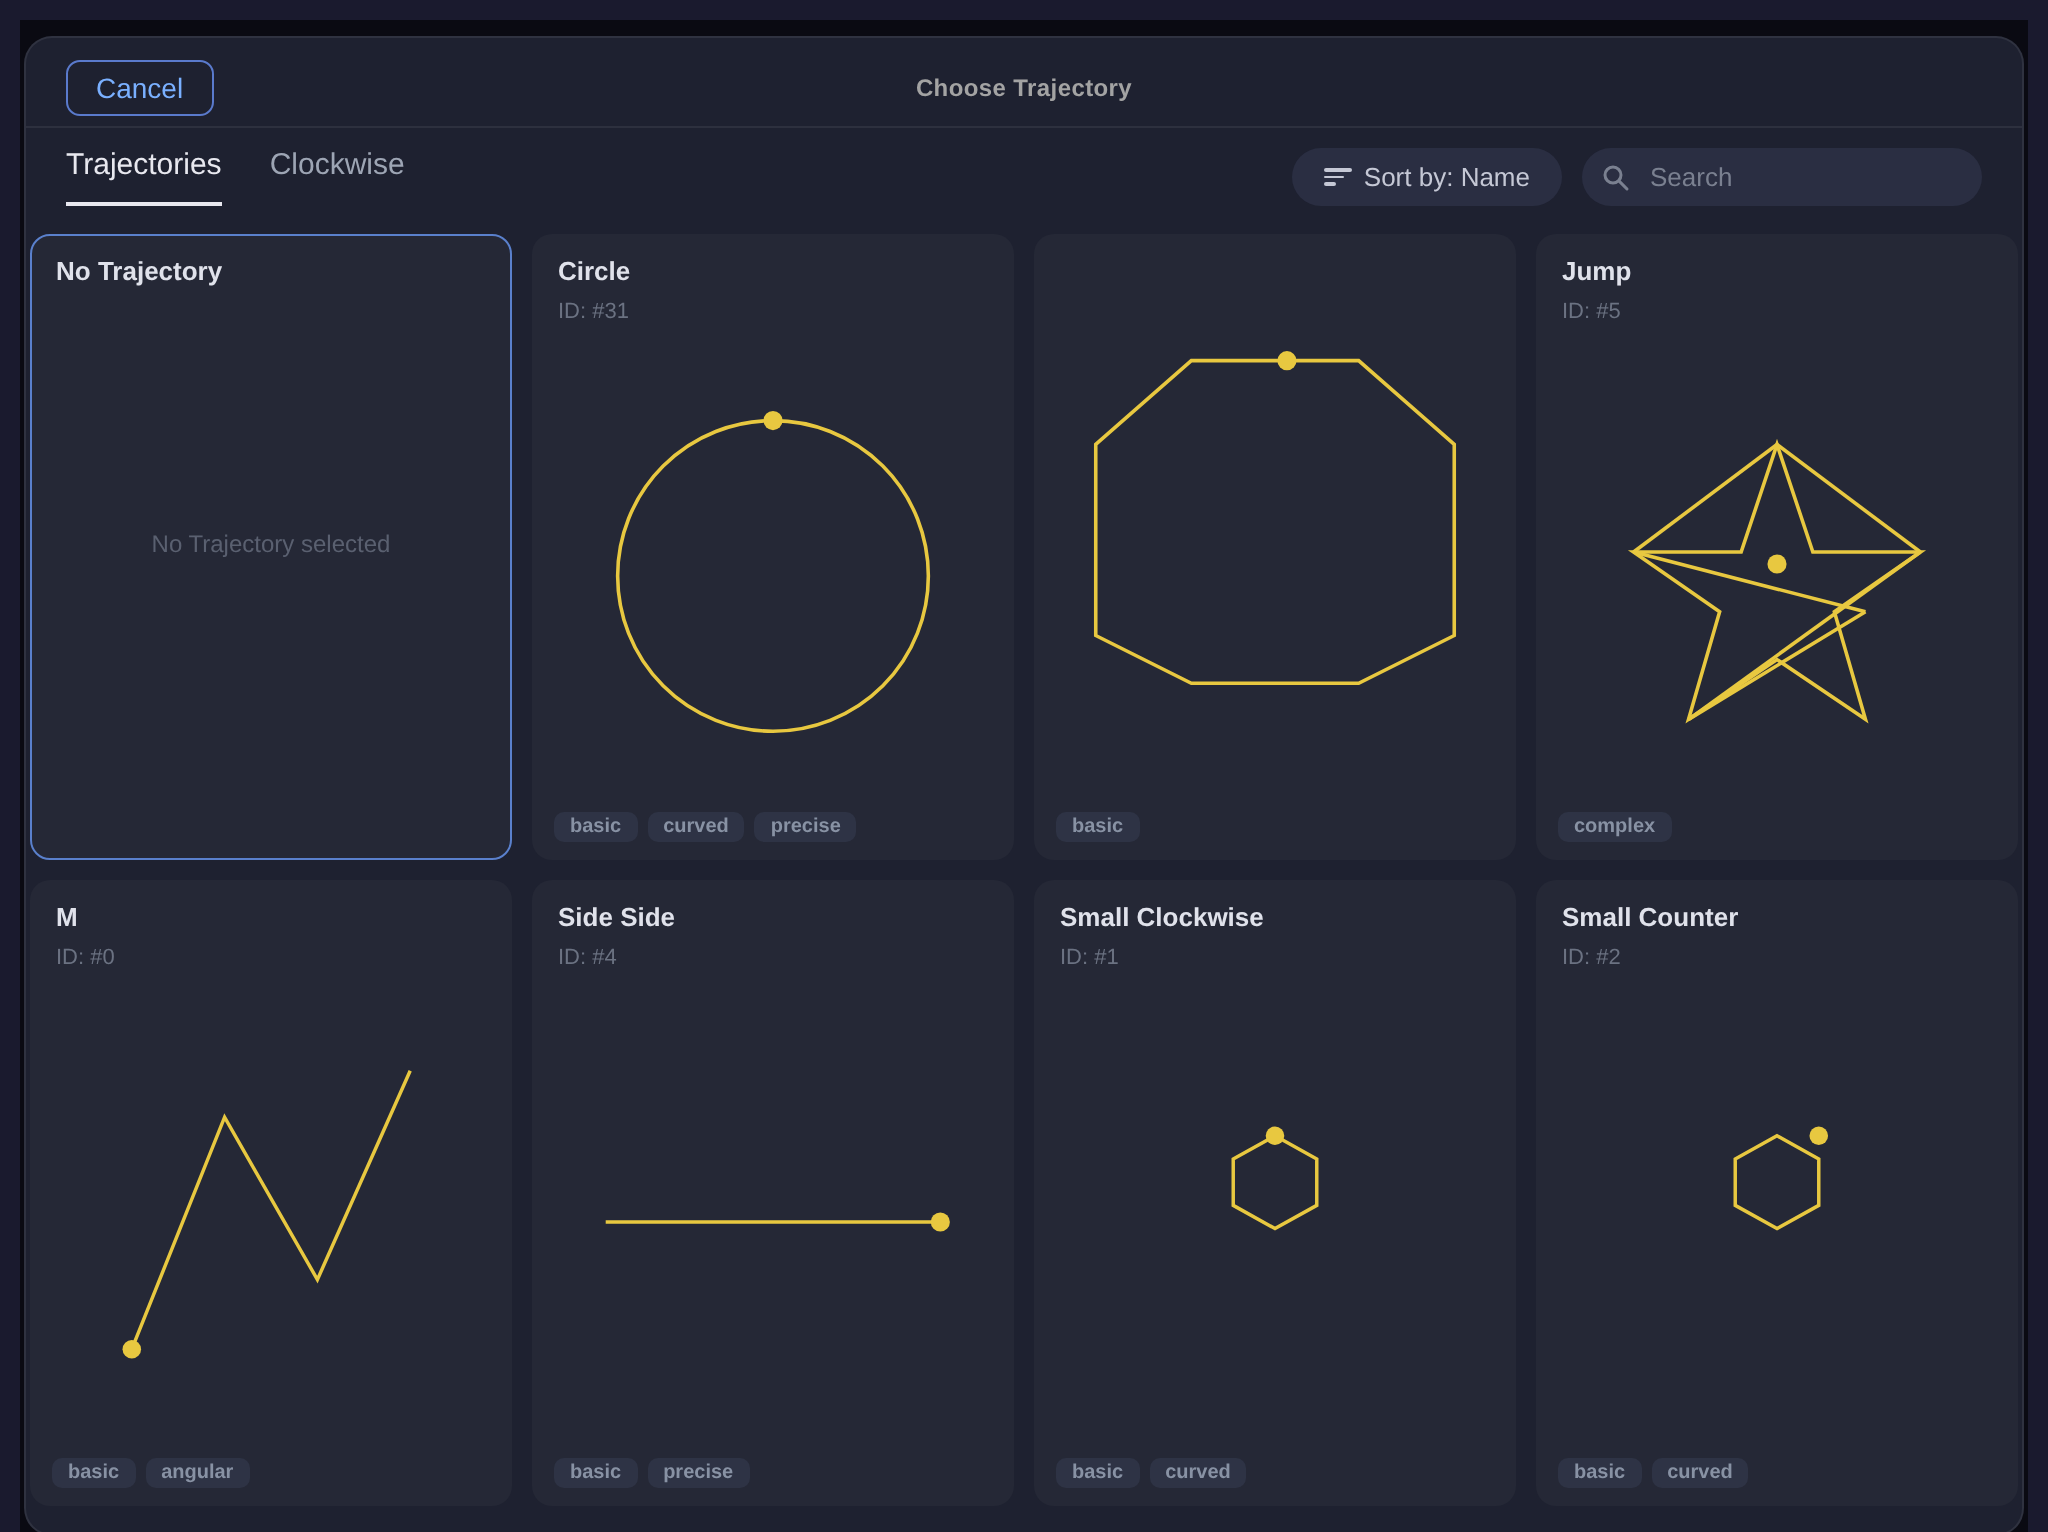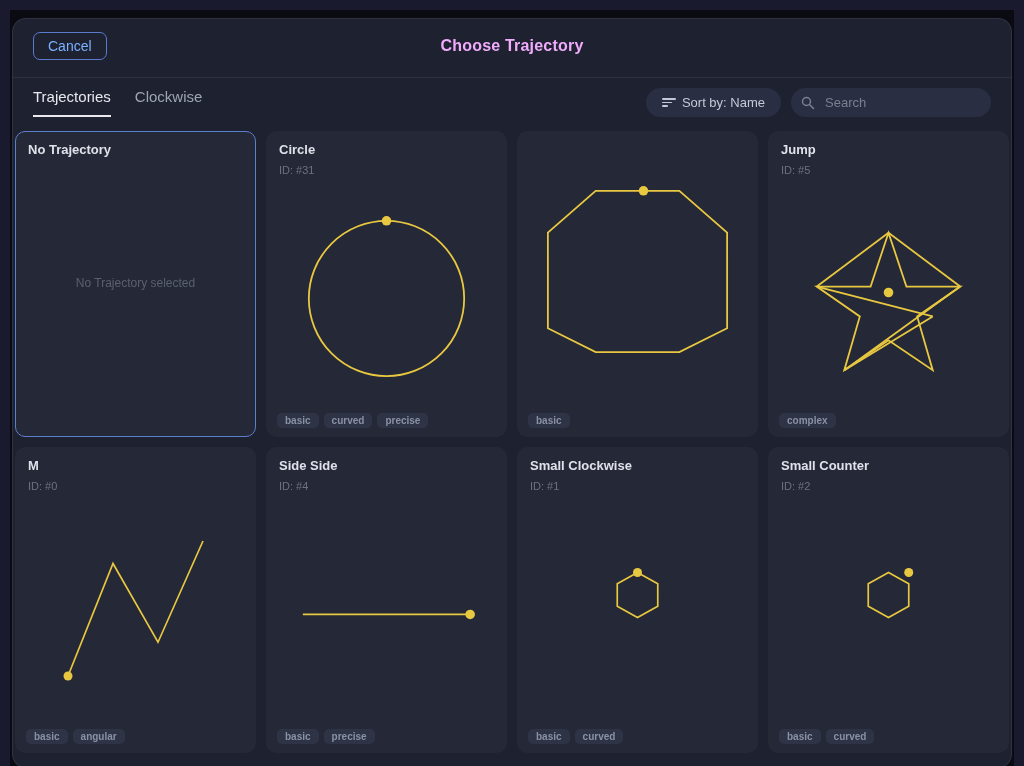--- a/index.html
+++ b/index.html
@@ -28,38 +28,38 @@
       height: 750px;
       display: flex;
       flex-direction: column;
       overflow: hidden;
       border: 1px solid rgba(255,255,255,0.08);
     }
     .modal-header {
       display: flex;
       align-items: center;
       justify-content: center;
-      padding: 18px 20px 22px;
+      padding: 18px 20px 12px;
       position: relative;
       border-bottom: 1px solid rgba(255,255,255,0.07);
     }
     .cancel-btn {
       position: absolute;
       left: 20px;
       background: transparent;
       border: 1.5px solid #5a7acc;
       color: #7ab0ff;
       border-radius: 7px;
       padding: 5px 14px;
       font-size: 14px;
       cursor: pointer;
     }
     .modal-title {
-      color: #f0abfc;
-      font-size: 16px;
+      color: #a3a3a3;
+      font-size: 12px;
       font-weight: 600;
       letter-spacing: 0.2px;
     }
     .tab-bar {
       display: flex;
       align-items: flex-end;
       padding: 10px 20px 0;
       gap: 24px;
       justify-content: space-between;
     }

